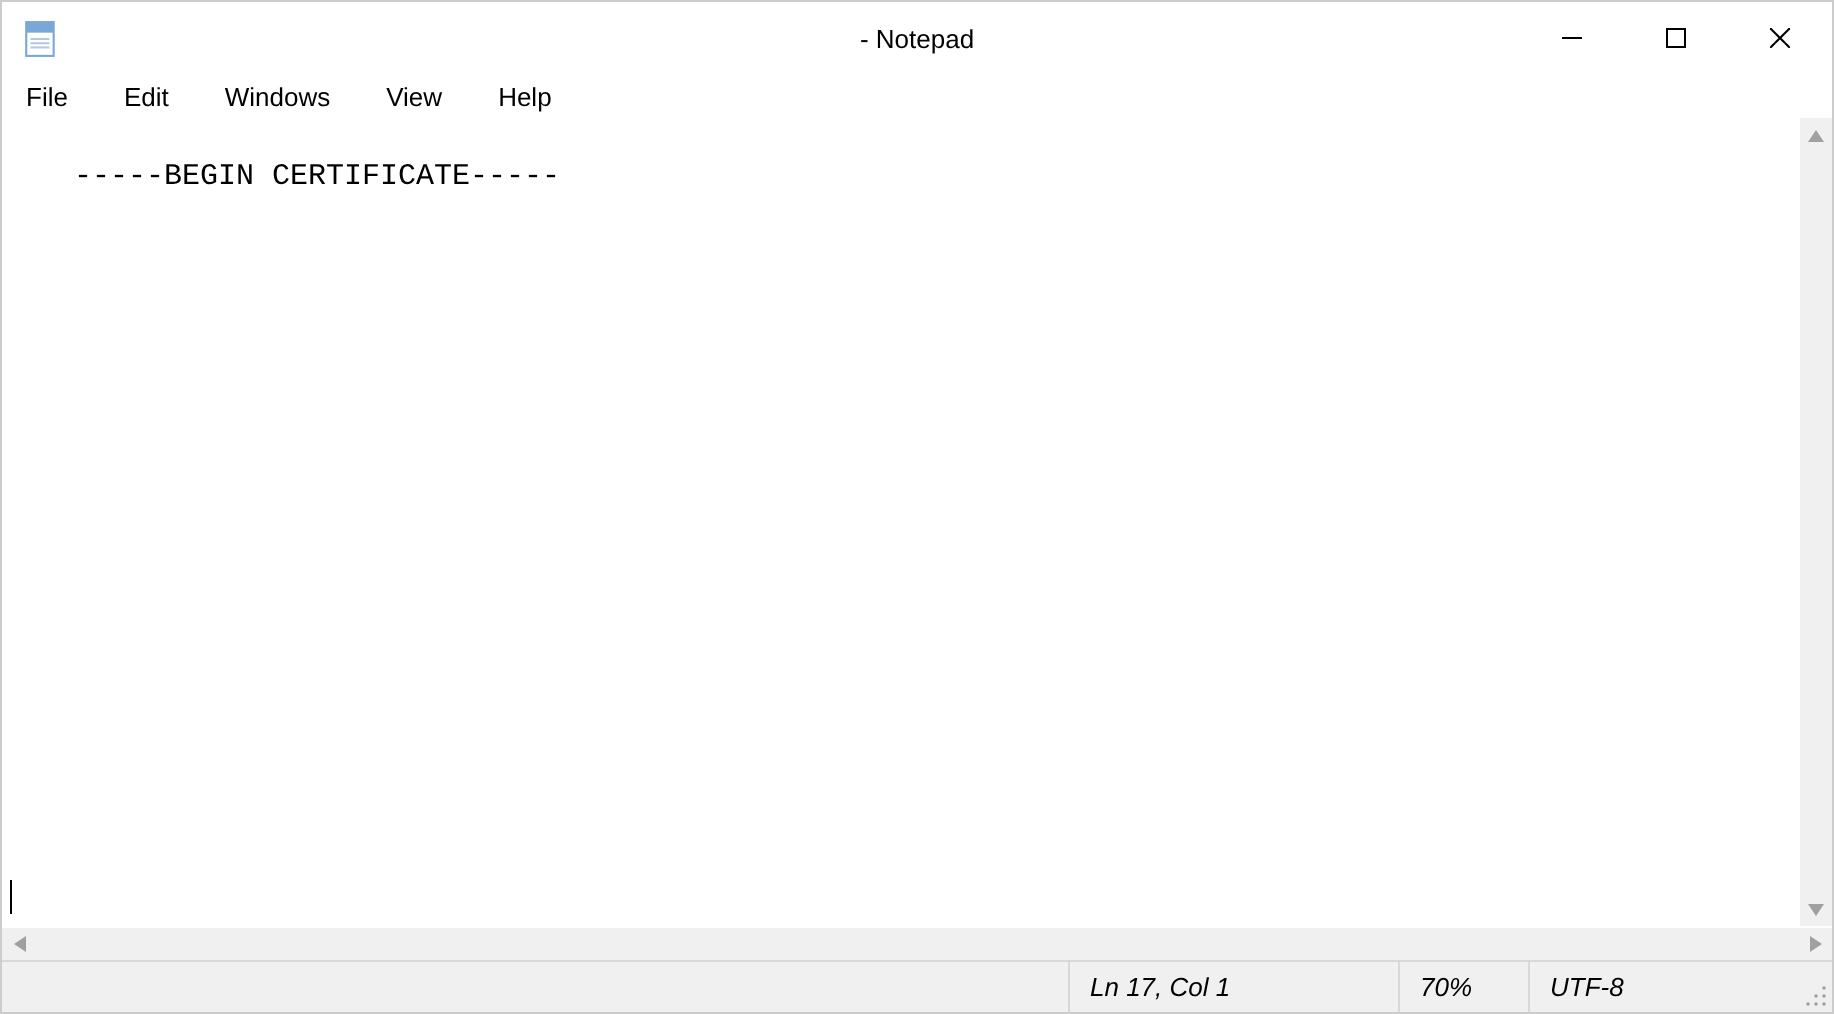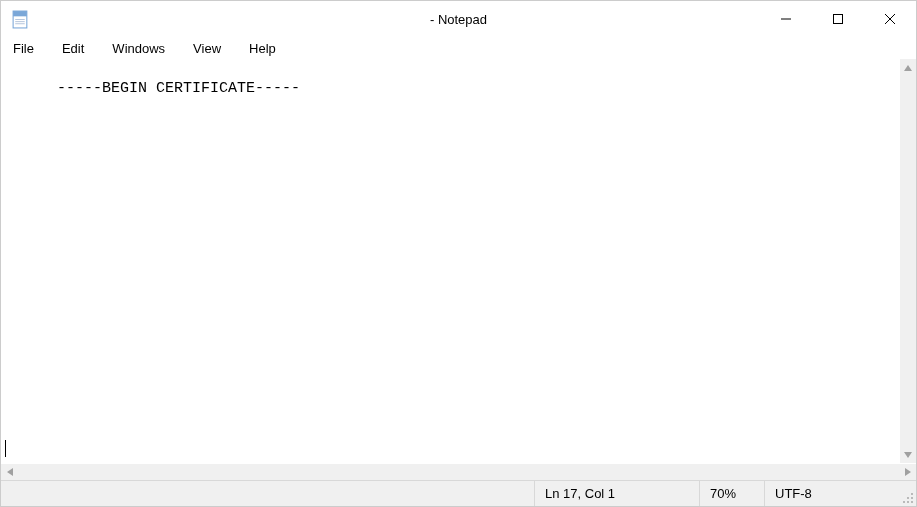--- a/index.html
+++ b/index.html
@@ -72,21 +72,21 @@
       flex: 1;
       position: relative;
       display: flex;
       overflow: hidden;
     }
     .editor {
       flex: 1;
       font-family: Consolas, "Courier New", monospace;
       font-size: 15px;
       line-height: 1.25;
-      padding: 2px 20px;
+      padding: 2px 0;
       white-space: pre;
       overflow: hidden;
       color: #000;
       position: relative;
     }
     .caret {
       display: inline-block;
       width: 1px;
       height: 17px;
       background: #000;
@@ -142,20 +142,21 @@
       display: flex;
       font-size: 13px;
       color: #000;
     }
     .status-cell {
       border-left: 1px solid #d8d8d8;
       display: flex;
       align-items: center;
       padding: 0 10px;
       height: 100%;
+      font-style: italic;
     }
     .status-spacer { flex: 1; border-left: none; }
     .sc-pos   { width: 165px; }
     .sc-zoom  { width: 65px; }
     .sc-eol   { width: 150px; }
     .sc-enc   { width: 135px; }
     .status-grip {
       width: 17px;
       display: flex;
       align-items: flex-end;

